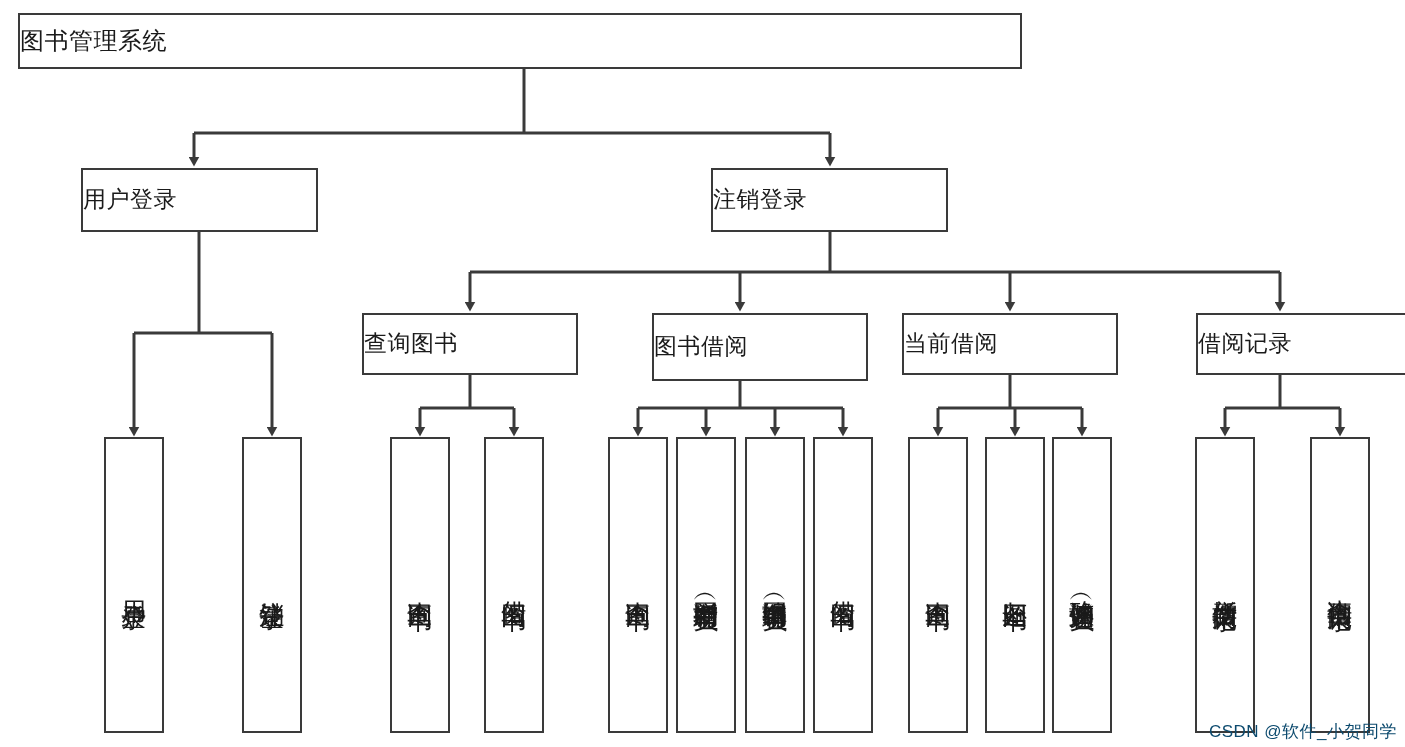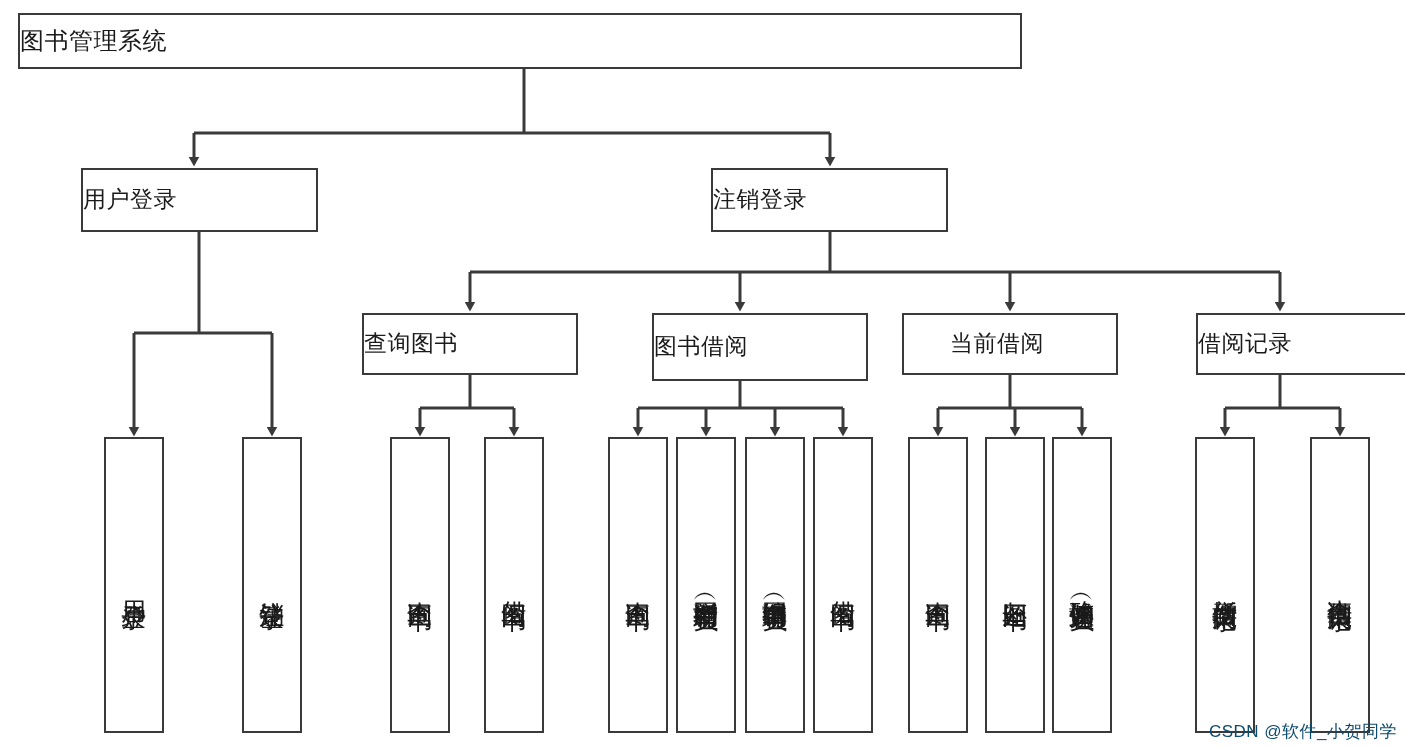--- a/index.html
+++ b/index.html
@@ -129,21 +129,21 @@
 <div class="node h-node" id="node-l2-1" style="left: 711px; top: 168px; width: 237px; height: 64px;">
   <span class="label">注销登录</span>
 </div>
 
 <div class="node h-node" id="node-l3-0" style="left: 362px; top: 313px; width: 216px; height: 62px;">
   <span class="label">查询图书</span>
 </div>
 <div class="node h-node" id="node-l3-1" style="left: 632px; top: 313px; width: 216px; height: 68px; margin-left: 20px;">
   <span class="label">图书借阅</span>
 </div>
-<div class="node h-node" id="node-l3-2" style="left: 902px; top: 313px; width: 216px; height: 62px; padding-left: 46px;">
+<div class="node h-node" id="node-l3-2" style="left: 902px; top: 313px; width: 216px; height: 62px;">
   <span class="label">当前借阅</span>
 </div>
 <div class="node h-node" id="node-l3-3" style="left: 1172px; top: 313px; width: 216px; height: 62px; margin-left: 24px;">
   <span class="label">借阅记录</span>
 </div>
 
 <div class="node v-node" id="leaf-0" style="left: 104px; top: 437px; width: 60px; height: 296px;">
   <span class="label">用户登录</span>
 </div>
 <div class="node v-node" id="leaf-1" style="left: 242px; top: 437px; width: 60px; height: 296px;">

